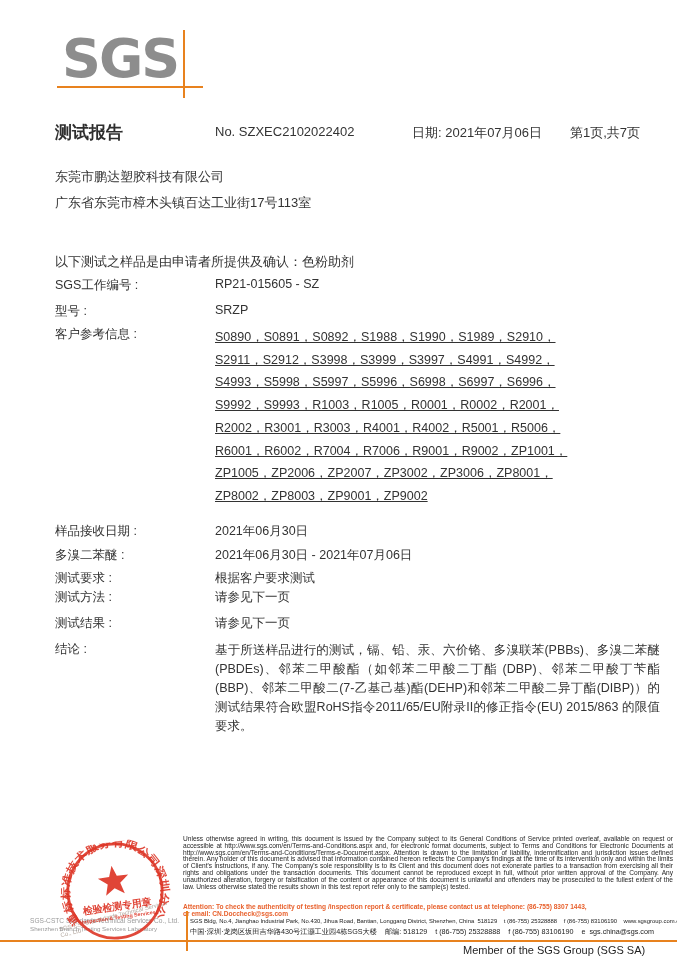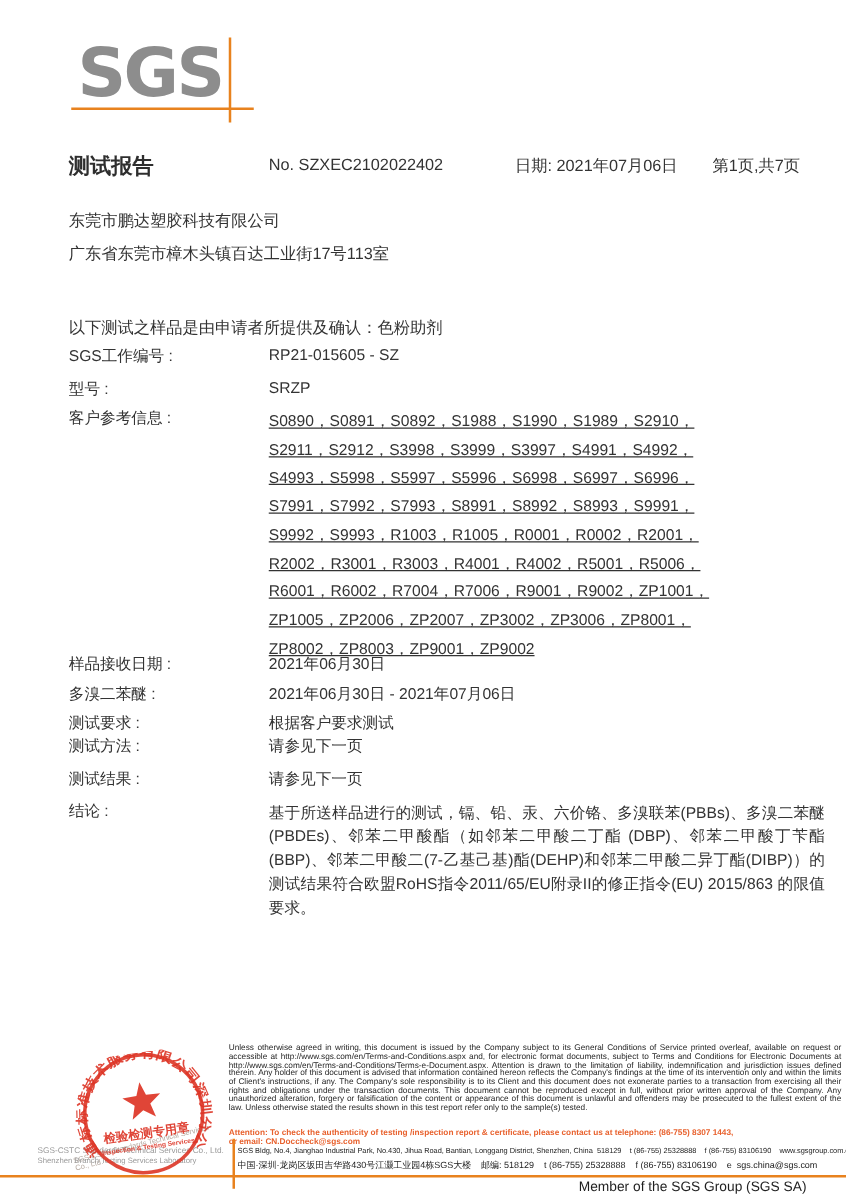--- a/index.html
+++ b/index.html
@@ -101,21 +101,20 @@
     <span class="lbl">型号 :</span>
     <span class="val">SRZP</span>
   </div>
 
   <div class="frow" style="top:326px">
     <span class="lbl">客户参考信息 :</span>
     <div class="val">
       <div class="ref-line">S0890，S0891，S0892，S1988，S1990，S1989，S2910，</div>
       <div class="ref-line">S2911，S2912，S3998，S3999，S3997，S4991，S4992，</div>
       <div class="ref-line">S4993，S5998，S5997，S5996，S6998，S6997，S6996，</div>
-      <div class="ref-line">S7991，S7992，S7993，S8991，S8992，S8993，S9991，</div>
       <div class="ref-line">S9992，S9993，R1003，R1005，R0001，R0002，R2001，</div>
       <div class="ref-line">R2002，R3001，R3003，R4001，R4002，R5001，R5006，</div>
       <div class="ref-line">R6001，R6002，R7004，R7006，R9001，R9002，ZP1001，</div>
       <div class="ref-line">ZP1005，ZP2006，ZP2007，ZP3002，ZP3006，ZP8001，</div>
       <div class="ref-line">ZP8002，ZP8003，ZP9001，ZP9002</div>
     </div>
   </div>
 
   <div class="frow" style="top:523px">
     <span class="lbl">样品接收日期 :</span>

